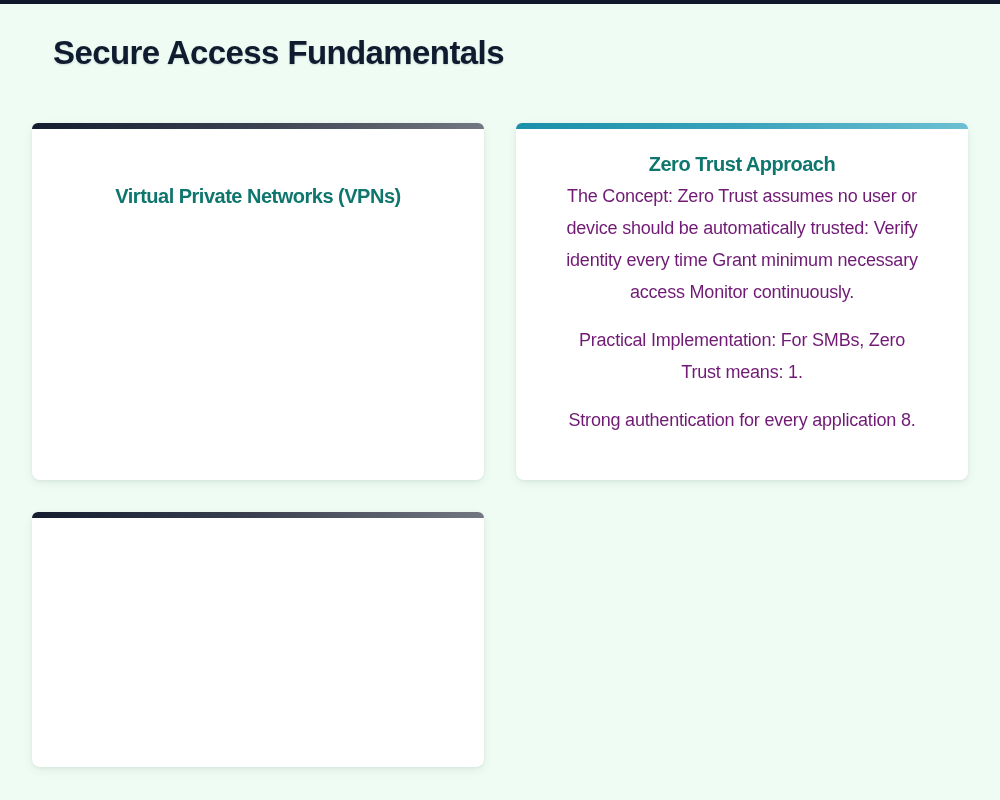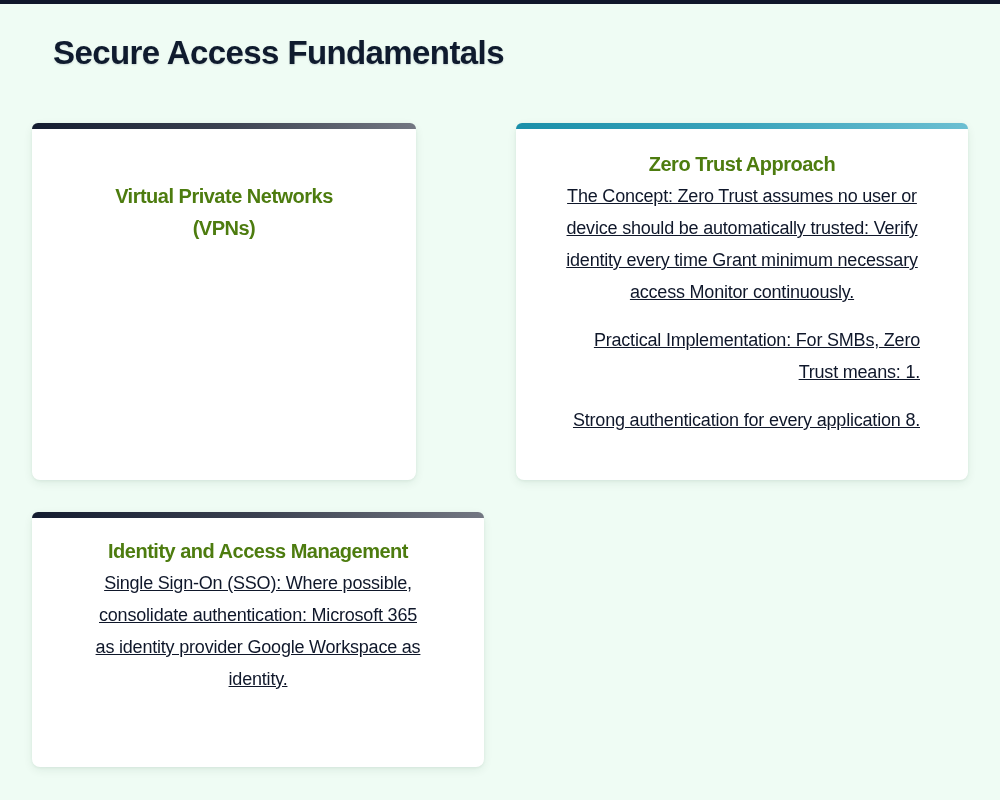--- a/index.html
+++ b/index.html
@@ -31,33 +31,32 @@
       border-radius: 8px 8px 0 0;
     }
     .accent.dark { background: linear-gradient(90deg, #141c30 0%, #3b4150 50%, #737782 100%); }
     .accent.teal { background: linear-gradient(90deg, #1a8fa9 0%, #3aa3bb 50%, #6cbfd2 100%); }
     .card-inner {
       position: absolute; left: 0; right: 0;
       text-align: center;
       padding: 0 50px;
     }
     .card-title {
-      font-size: 20px; font-weight: 700; color: #4d7c0f;
+      font-size: 20px; font-weight: 700; color: #0f766e;
       letter-spacing: -0.5px;
       line-height: 32px;
     }
     .card-text {
-      font-size: 18px; color: #0f172a;
+      font-size: 18px; color: #701a75;
       line-height: 32px;
       letter-spacing: -0.2px;
-      text-decoration: underline;
     }
-    .card-text + .card-text { margin-top: 16px; text-align: right; }
+    .card-text + .card-text { margin-top: 16px; }
 
-    #card-vpn { left: 32px; top: 123px; width: 384px; height: 357px; }
+    #card-vpn { left: 32px; top: 123px; width: 452px; height: 357px; }
     #card-vpn .card-inner { top: 57px; }
 
     #card-zerotrust { left: 516px; top: 123px; width: 452px; height: 357px; }
     #card-zerotrust .card-inner { top: 25px; padding: 0 48px; }
 
     #card-iam { left: 32px; top: 512px; width: 452px; height: 255px; }
     #card-iam .card-inner { top: 23px; padding: 0 60px; }
   </style>
 </head>
 <body>
@@ -78,17 +77,13 @@
   <div class="card-inner">
     <h2 class="card-title">Zero Trust Approach</h2>
     <p class="card-text">The Concept: Zero Trust assumes no user or device should be automatically trusted: Verify identity every time Grant minimum necessary access Monitor continuously.</p>
     <p class="card-text">Practical Implementation: For SMBs, Zero Trust means: 1.</p>
     <p class="card-text">Strong authentication for every application 8.</p>
   </div>
 </div>
 
 <div class="card" id="card-iam">
   <div class="accent dark"></div>
-  <div class="card-inner">
-    <h2 class="card-title">Identity and Access Management</h2>
-    <p class="card-text">Single Sign-On (SSO): Where possible, consolidate authentication: Microsoft 365 as identity provider Google Workspace as identity.</p>
-  </div>
 </div>
 
 </body></html>

